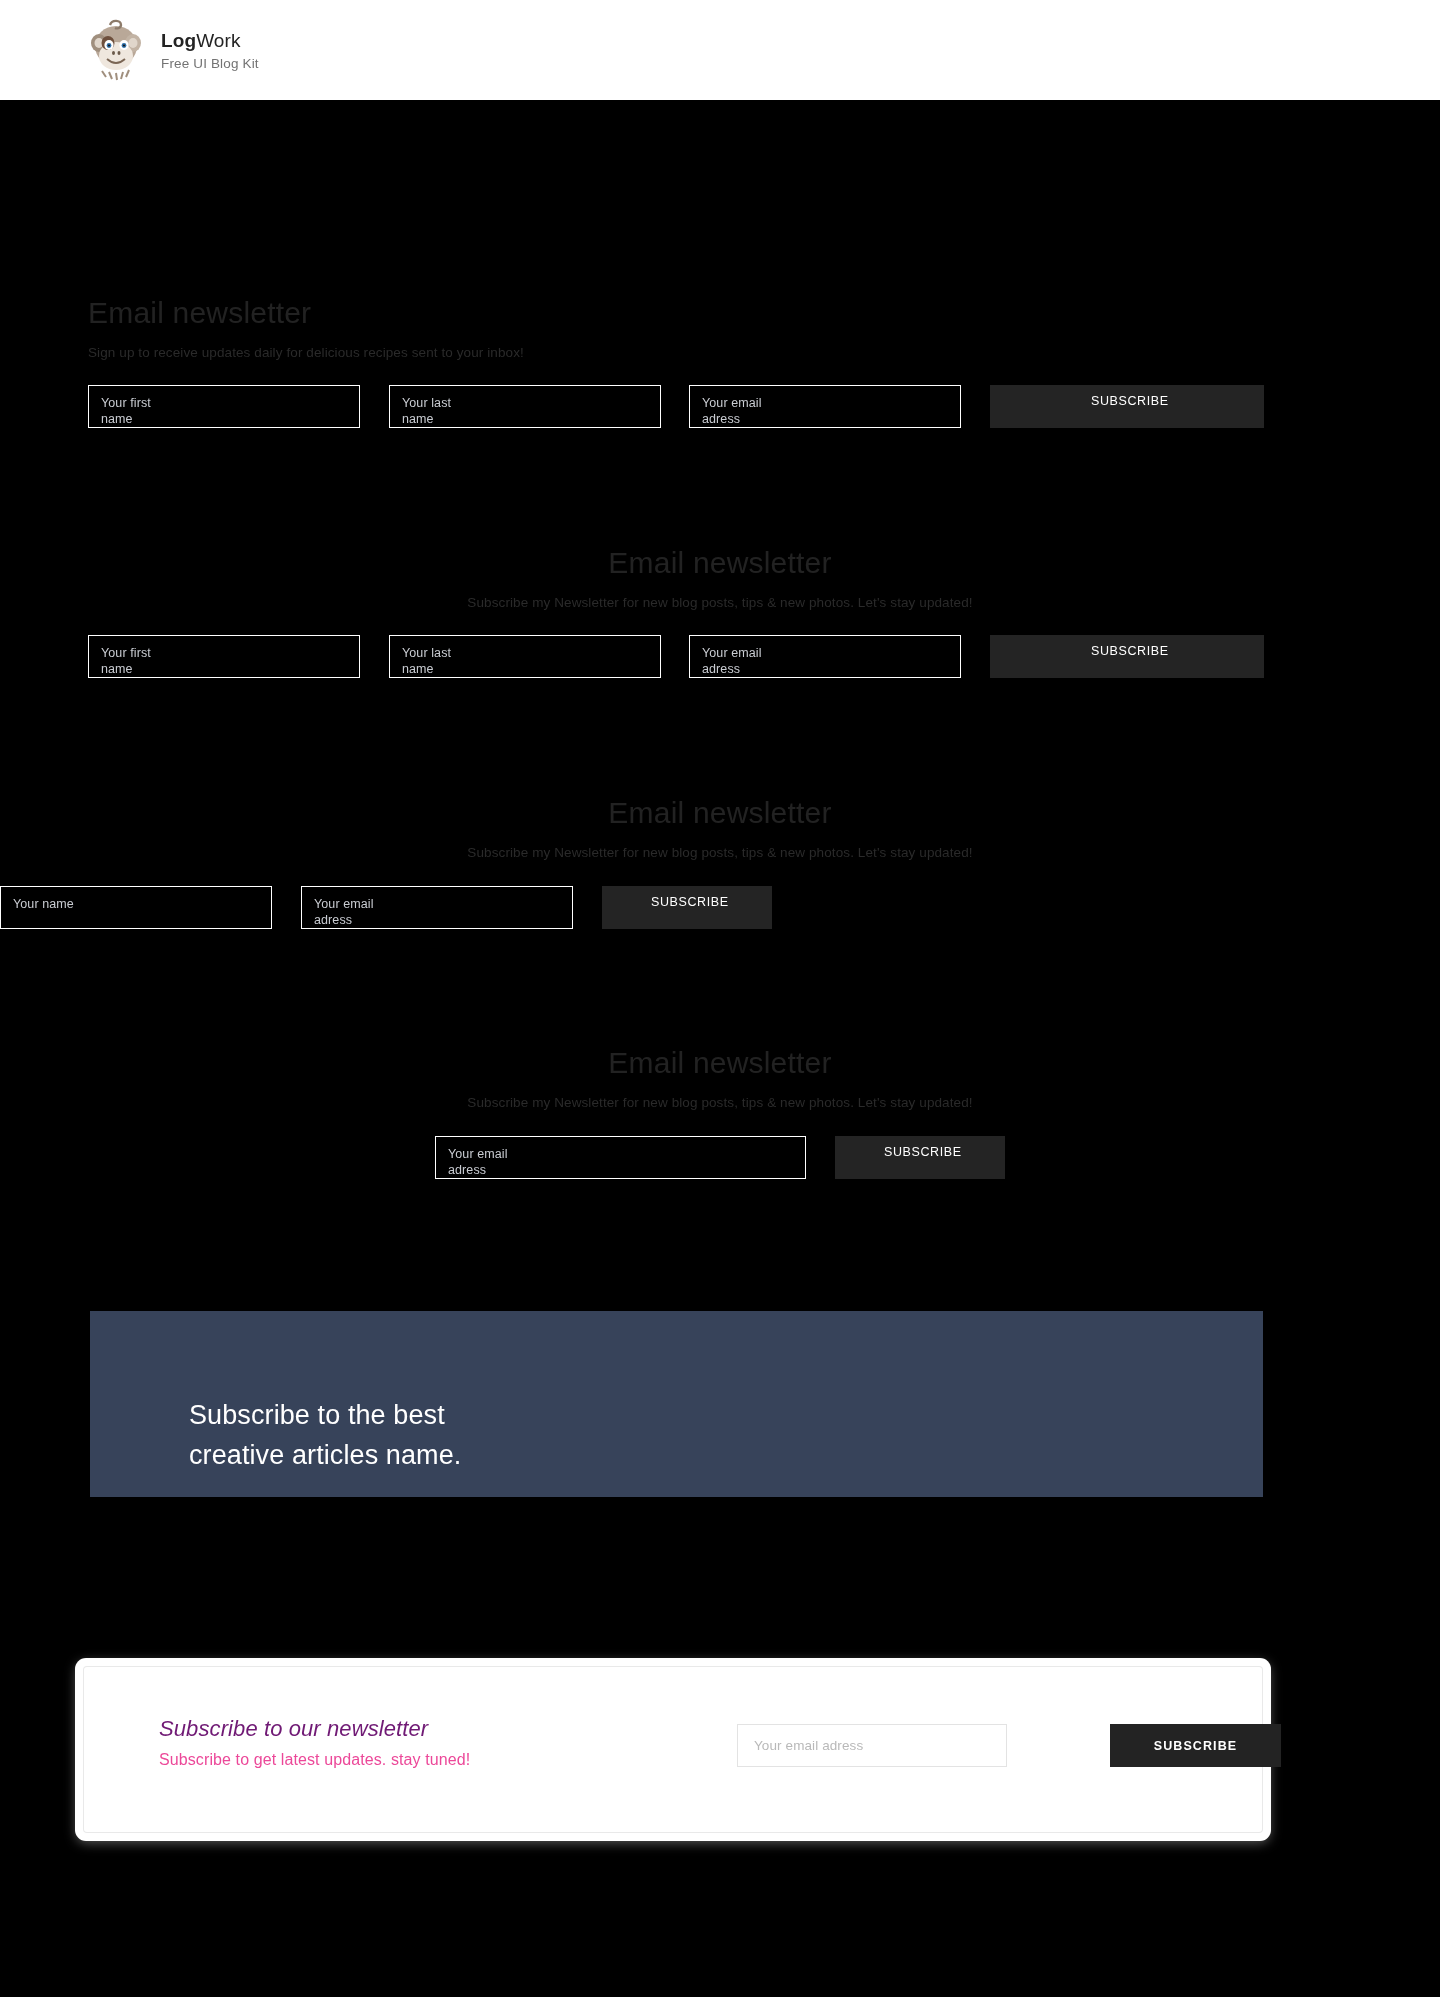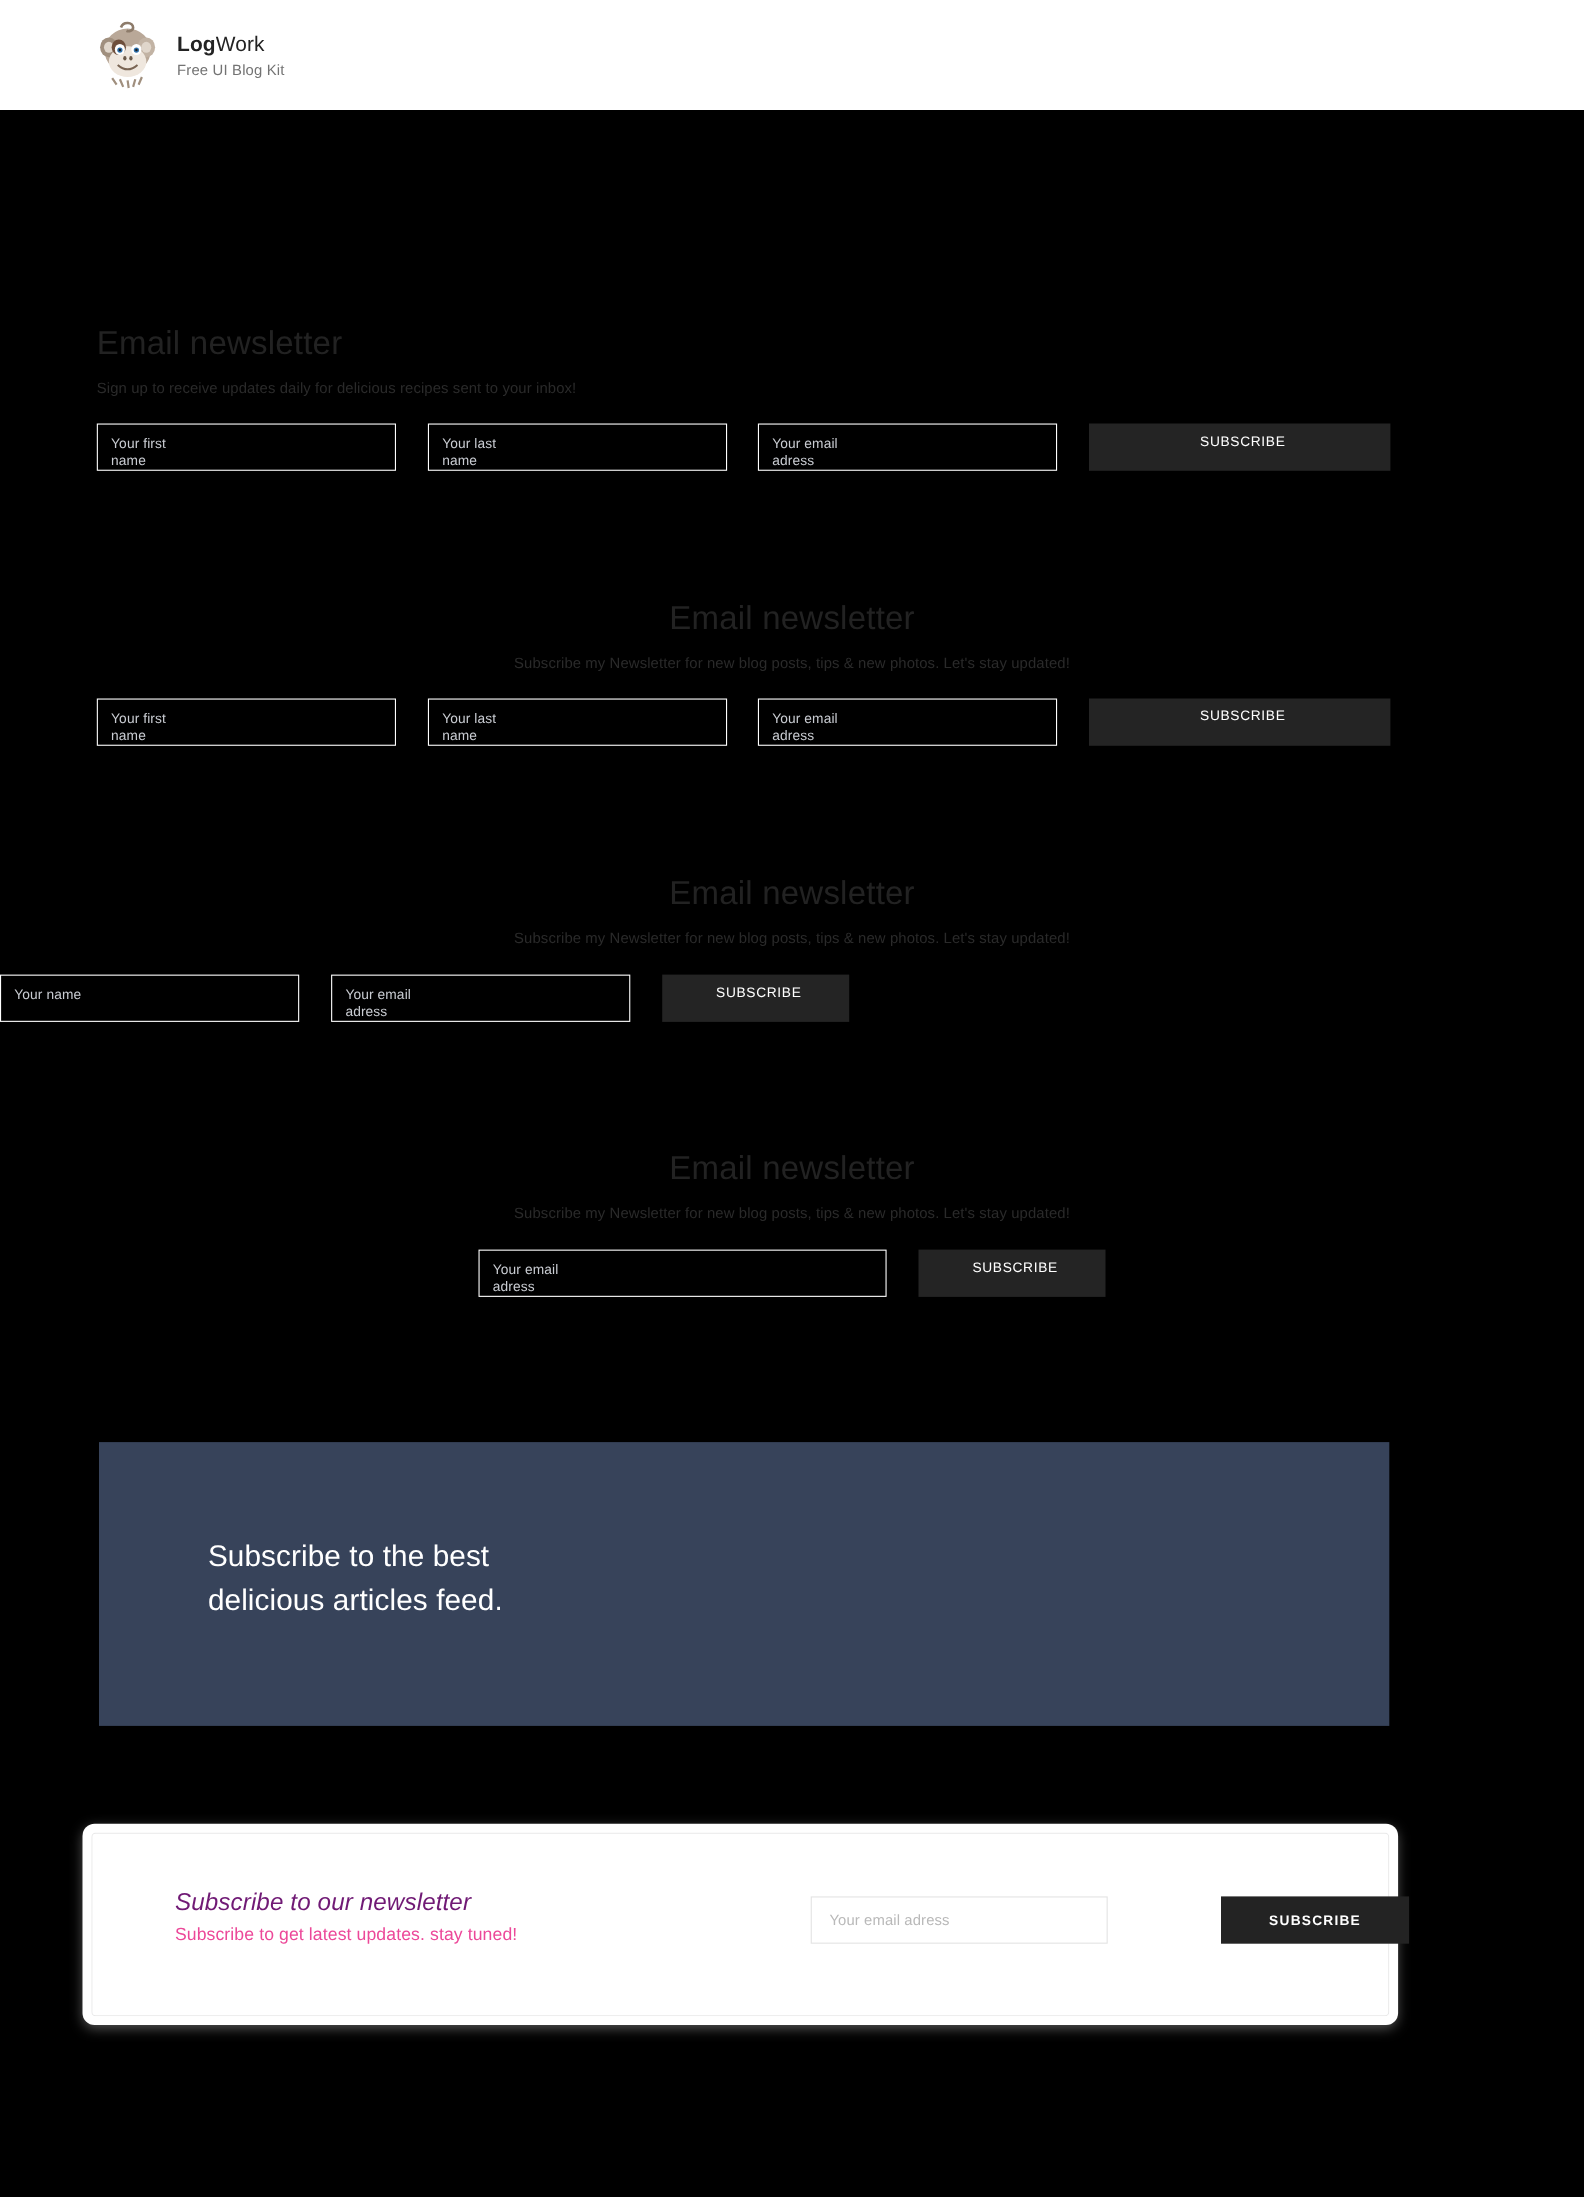--- a/index.html
+++ b/index.html
@@ -152,21 +152,21 @@
   #sec4 .f1 { width: 371px; }
   #sec4 .sp1 { width: 29px; }
   #sec4 .b1 { width: 170px; }
 
   
   #banner {
     position: absolute;
     left: 90px;
     top: 1311px;
     width: 1173px;
-    height: 258px;
+    height: 186px;
     background: #37435a;
   }
   #banner .bn-title {
     position: absolute;
     left: 99px;
     top: 84px;
     font-size: 27px;
     line-height: 40px;
     color: #ffffff;
     font-weight: 400;
@@ -370,21 +370,21 @@
     <div class="sp1"></div>
     <div class="btn-sub b1">
       <span class="lbl">SUBSCRIBE</span>
     </div>
   </div>
 </section>
 
 <section id="banner">
   <div class="bn-title">
     <span>Subscribe to the best</span><br>
-    <span>delicious articles feed.</span>
+    <span>creative articles name.</span>
   </div>
 </section>
 
 <section id="card-outer">
   <div id="card">
     <div class="c-title">Subscribe to our newsletter</div>
     <div class="c-sub">Subscribe to get latest updates. stay tuned!</div>
     <div class="c-input">
       <span class="ph">Your email adress</span>
     </div>

